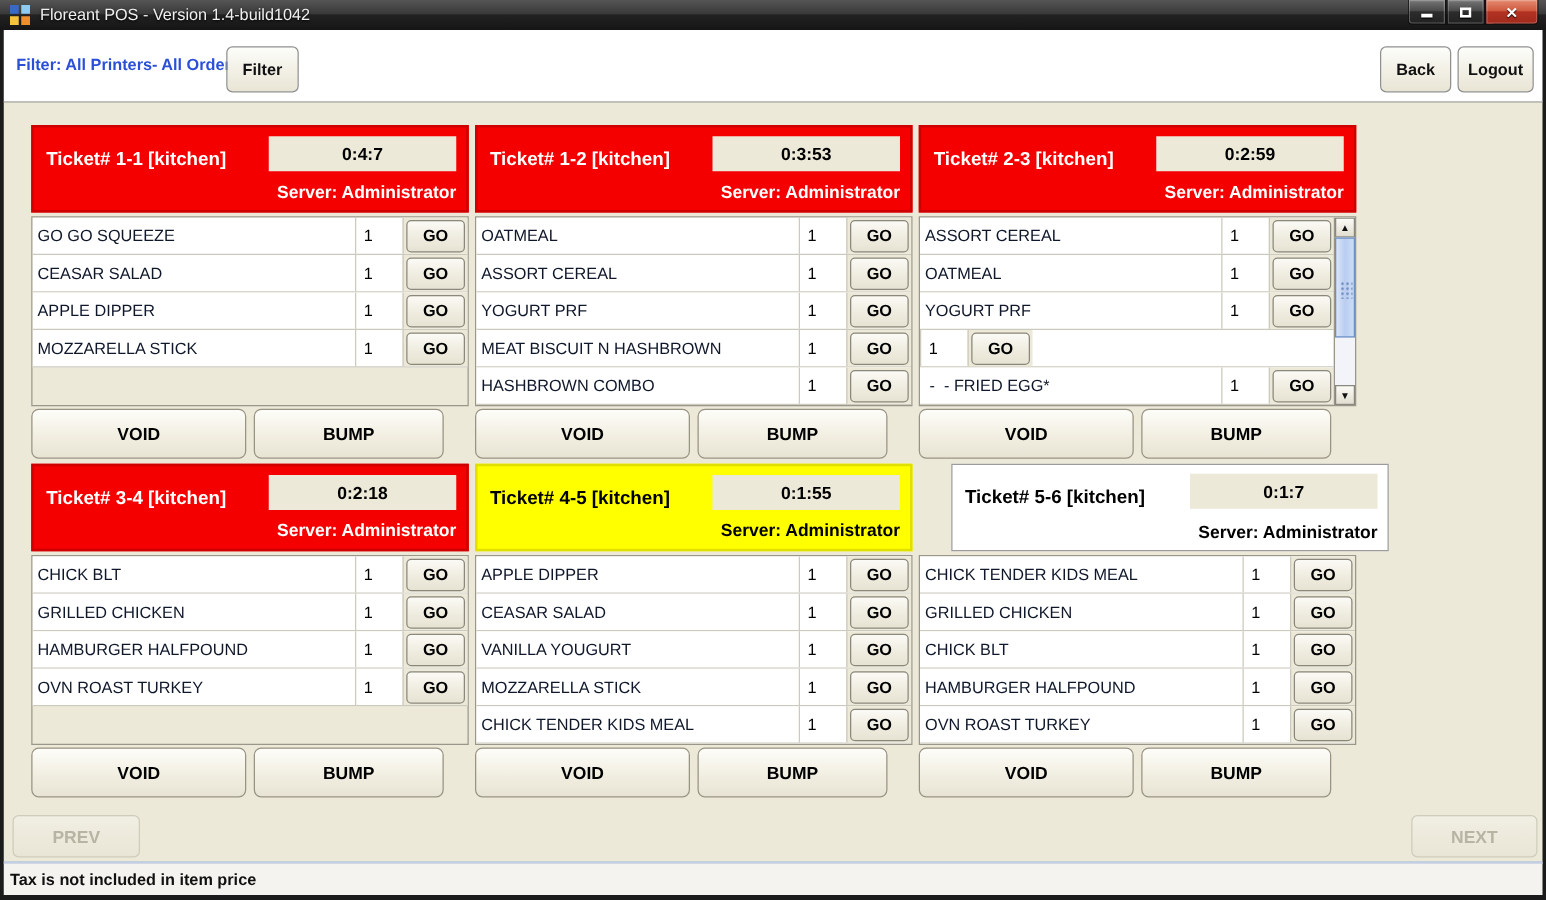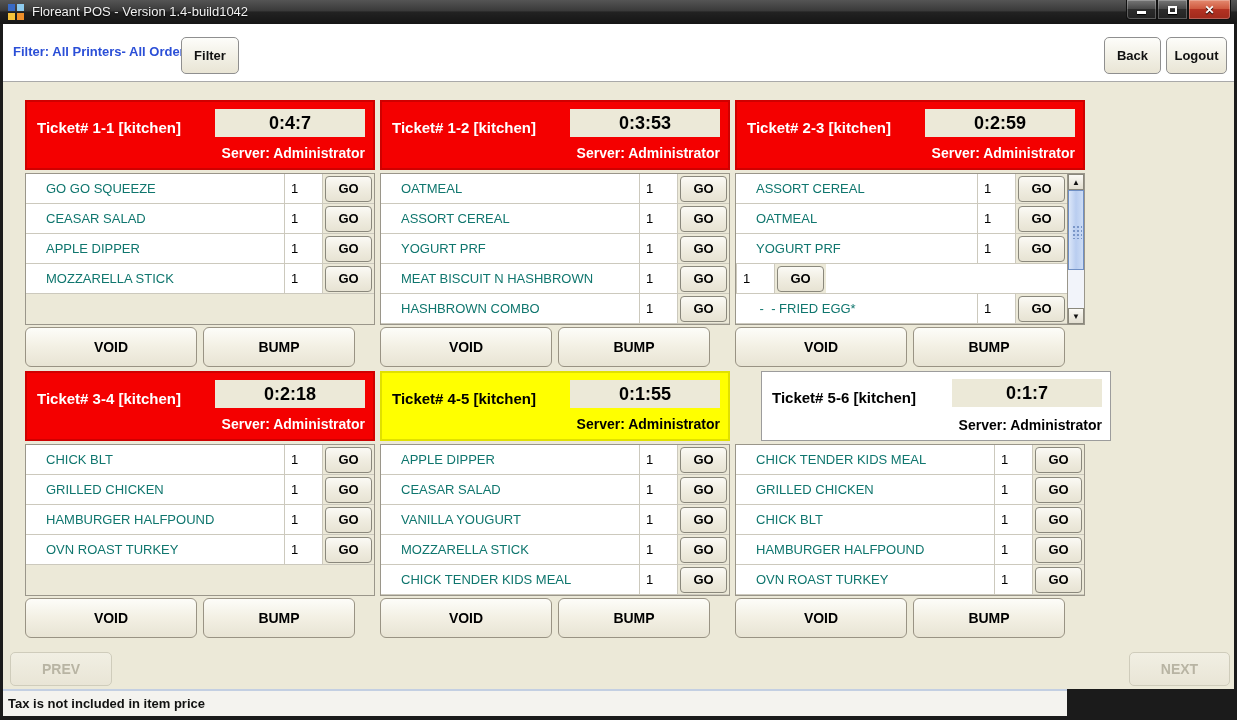--- a/index.html
+++ b/index.html
@@ -43,28 +43,28 @@
   
   .main { position:absolute; left:3px; top:82px; width:1231px; height:607px; background:#ece9d8; }
 
   .ticket { position:absolute; width:350px; height:267px; }
   .t-header { position:absolute; left:0; top:0; width:350px; height:70px; }
   .t-header.red    { background:#f40000; border:2px solid #cf0000; color:#fff; }
   .t-header.yellow { background:#ffff00; border:2px solid #e0e000; color:#000; }
   .t-header.white  { background:#ffffff; border:1px solid #9c9c9c; color:#000;margin-left:26px; }
   .t-title  { position:absolute; left:10px; top:17px; font-size:15px; font-weight:bold; white-space:nowrap; }
   .t-timer  { position:absolute; right:8px; top:7px; width:150px; height:28px; background:#ece9d8;
-    color:#000; font-size:18px; font-weight:bold; text-align:center; line-height:28px; }
+    color:#000; font-size:14px; font-weight:bold; text-align:center; line-height:28px; }
   .t-server { position:absolute; right:8px; bottom:7px; font-size:14px; font-weight:bold; }
 
   .t-items { position:absolute; left:0; top:73px; width:350px; height:152px;
     background:#ece9d8; border:1px solid #9a968a; overflow:hidden; }
   .t-row { position:relative; display:flex; height:30px; background:#fff;
     border-bottom:1px solid #ccc9bd; align-items:stretch; }
-  .t-row .i-name { flex:1; font-size:13px; color:#0f766e; line-height:29px; padding-left:20px;
+  .t-row .i-name { flex:1; font-size:13px; color:#0f172a; line-height:29px; padding-left:4px;
     white-space:pre; overflow:hidden; }
   .t-row .i-qty { width:38px; font-size:13px; color:#000; line-height:29px; padding-left:6px;
     border-left:1px solid #ccc9bd; }
   .t-row .i-action { width:52px; background:#ece9d8; border-left:1px solid #ccc9bd;
     display:flex; align-items:center; justify-content:center; }
   .go-btn { width:47px; height:26px; font-size:13px; font-weight:bold;
     background:linear-gradient(#fbfaf5 0%, #f0ede1 50%, #e7e3d3 100%);
     border:1px solid #8a887c; border-radius:4px; cursor:pointer; }
 
   
@@ -89,21 +89,21 @@
   .bump-btn { left:178px; width:152px; }
 
   
   .page-btn { position:absolute; height:34px; font-size:14px; font-weight:bold;
     color:#b8b4a3; background:linear-gradient(#f1efe3,#e9e5d6); border:1px solid #cfccbb;
     border-radius:5px; }
   .prev-btn { left:7px; top:570px; width:102px; }
   .next-btn { left:1126px; top:570px; width:101px; }
 
   
-  .statusbar { position:absolute; left:3px; top:689px; width:1064px; height:27px;
+  .statusbar { position:absolute; left:3px; top:689px; width:1231px; height:27px;
     background:#f4f3ef; border-top:2px solid #c3cfe2; }
   .statusbar span { position:absolute; left:5px; top:5px; font-size:13px; font-weight:bold; color:#111; }
 </style>
 </head>
 <body>
 
 <div class="window">
 
   <div class="titlebar">
     <div class="app-icon">

